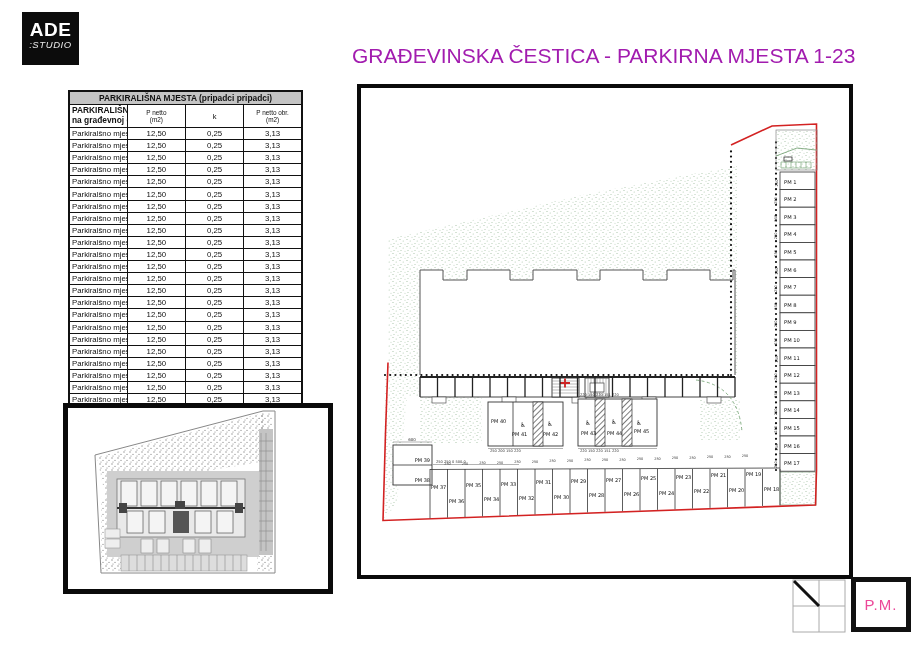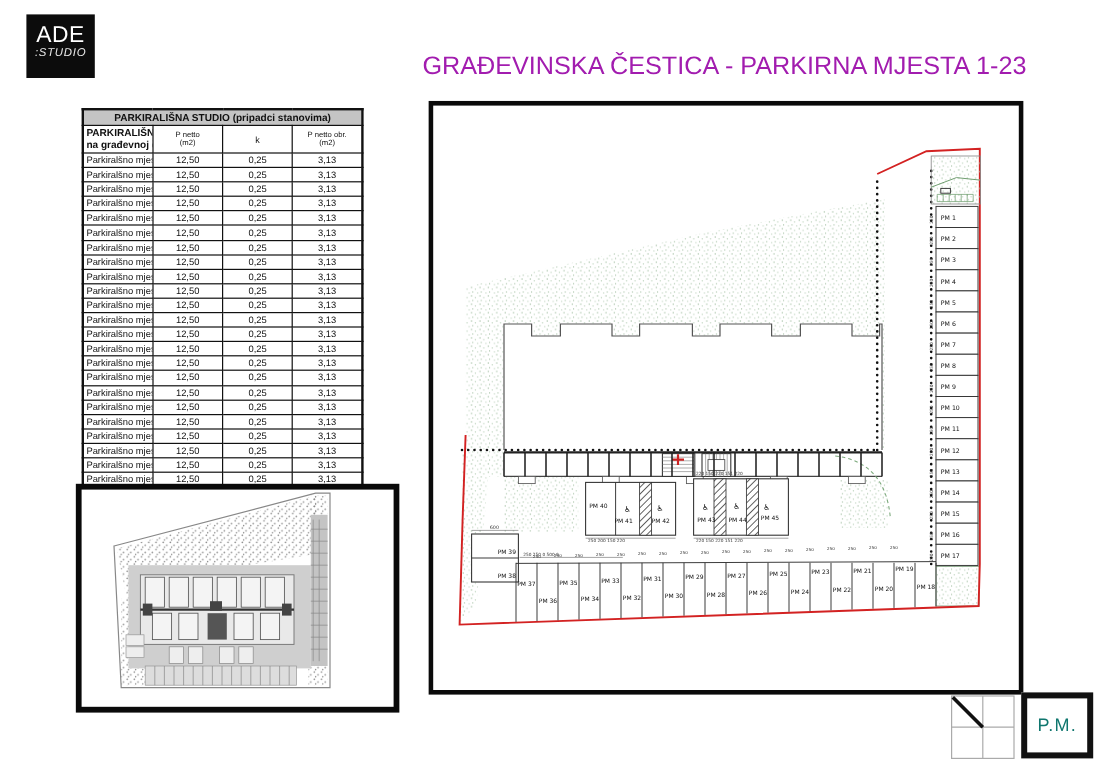--- a/index.html
+++ b/index.html
@@ -1,21 +1,21 @@
 <!DOCTYPE html>
 <html><head>
 <meta charset="utf-8">
 <style>
   html,body{margin:0;padding:0;background:#fff;}
   #page{position:relative;width:919px;height:649px;background:#fff;overflow:hidden;
         font-family:"Liberation Sans",sans-serif;color:#111;}
   
   #logo{position:absolute;left:22px;top:12px;width:57px;height:53px;background:#0c0c0c;
         color:#fff;text-align:center;line-height:1;}
-  #logo .l1{font-size:19px;font-weight:400;letter-spacing:.5px;margin-top:8px;}
+  #logo .l1{font-size:19px;font-weight:700;letter-spacing:.5px;margin-top:8px;}
   #logo .l2{font-size:9.5px;color:#e8e8e8;letter-spacing:.6px;margin-top:1px;font-style:italic;}
   #company{position:absolute;left:81px;top:20px;width:300px;}
   #company .name{font-size:11.5px;font-weight:700;letter-spacing:.6px;margin-bottom:3px;}
   #company .line{font-size:7px;font-weight:700;color:#222;line-height:1.55;}
   #drawing-title{position:absolute;left:352px;top:44px;width:520px;font-size:21px;color:#a21caf;}
   
   #ptable{position:absolute;left:68px;top:90px;border-collapse:collapse;table-layout:fixed;width:235px;}
   #ptable td,#ptable th{border:1px solid #111;padding:0 2px;font-size:7.8px;height:11.1px;
         overflow:hidden;white-space:nowrap;}
   #ptable .ttl{background:#c4c4c4;font-weight:700;font-size:8.4px;text-align:center;height:12px;}
@@ -23,39 +23,39 @@
   #ptable .hs{font-size:6.4px;text-align:center;line-height:1.1;font-weight:400;}
   #ptable .hk{font-size:7.5px;text-align:center;font-weight:400;}
   #ptable td.num{text-align:center;}
   #ptable{border:2px solid #111;}
   
   #plan-wrap{position:absolute;left:357px;top:84px;width:496px;height:495px;}
   #map-wrap{position:absolute;left:63px;top:403px;width:270px;height:191px;}
   
   #north{position:absolute;left:792px;top:579px;}
   #pmbox{position:absolute;left:851px;top:577px;width:50px;height:45px;border:5px solid #111;
-         display:flex;align-items:center;justify-content:center;font-size:15px;color:#0f766e;
+         display:flex;align-items:center;justify-content:center;font-size:15px;color:#ec4899;
          letter-spacing:1px;background:#fff;}
   svg text{font-family:"DejaVu Sans","Liberation Sans",sans-serif;}
 </style>
 </head>
 <body>
 
 <div id="page">
 
   <div id="logo">
     <div class="l1">ADE</div>
     <div class="l2">:STUDIO</div>
   </div>
   <div id="drawing-title">GRAĐEVINSKA ČESTICA - PARKIRNA MJESTA 1-23</div>
 
   <table id="ptable">
     <thead>
       <tr>
-          <td class="ttl" colspan="4">PARKIRALIŠNA STUDIO (pripadci stanovima)</td>
+          <td class="ttl" colspan="4">PARKIRALIŠNA MJESTA (pripadci pripadci)</td>
         </tr>
       <tr>
         <td class="h1" style="width:130px">
           <span>PARKIRALIŠNA MJESTA</span><br>
           <span>na građevnoj čestici</span>
         </td>
         <td class="hs" style="width:41px">
           <span>P netto</span><br>
           <span>(m2)</span>
         </td>

